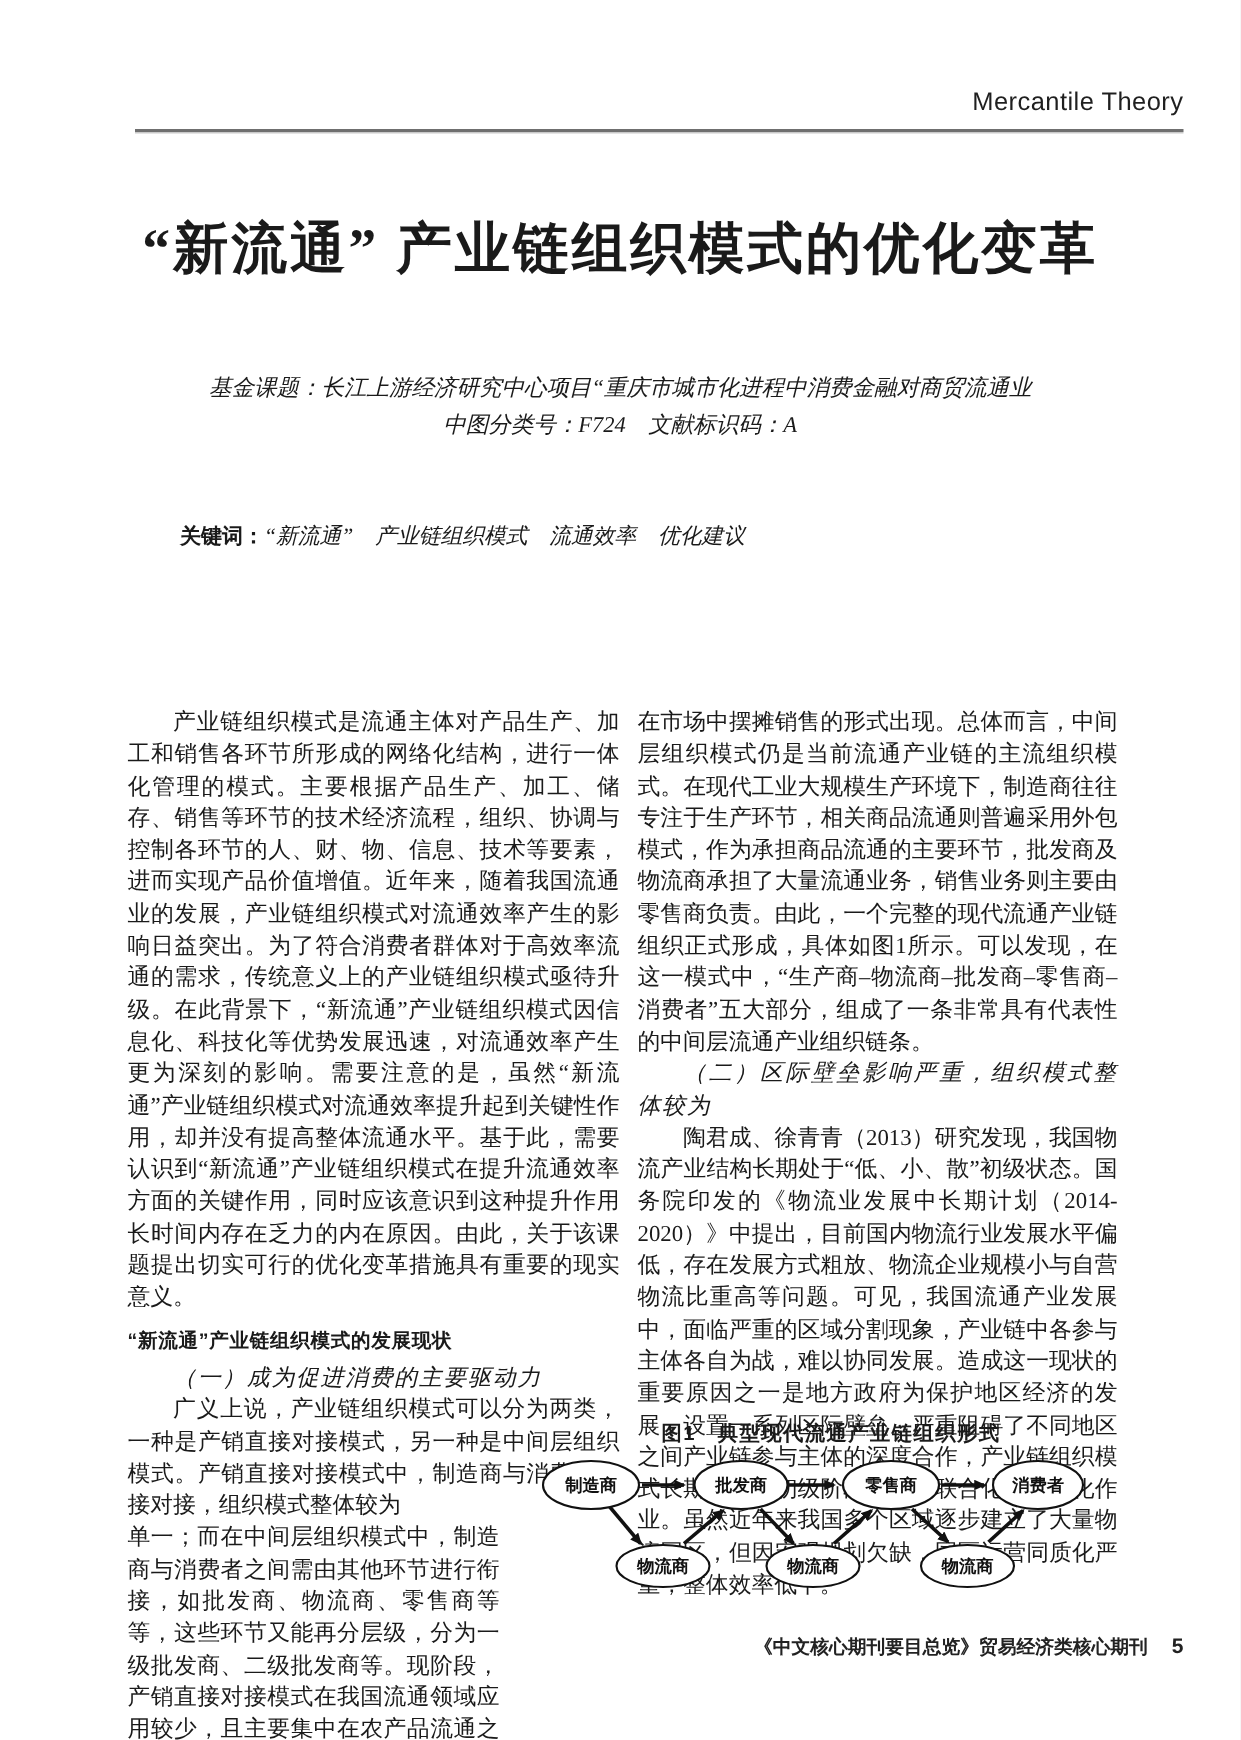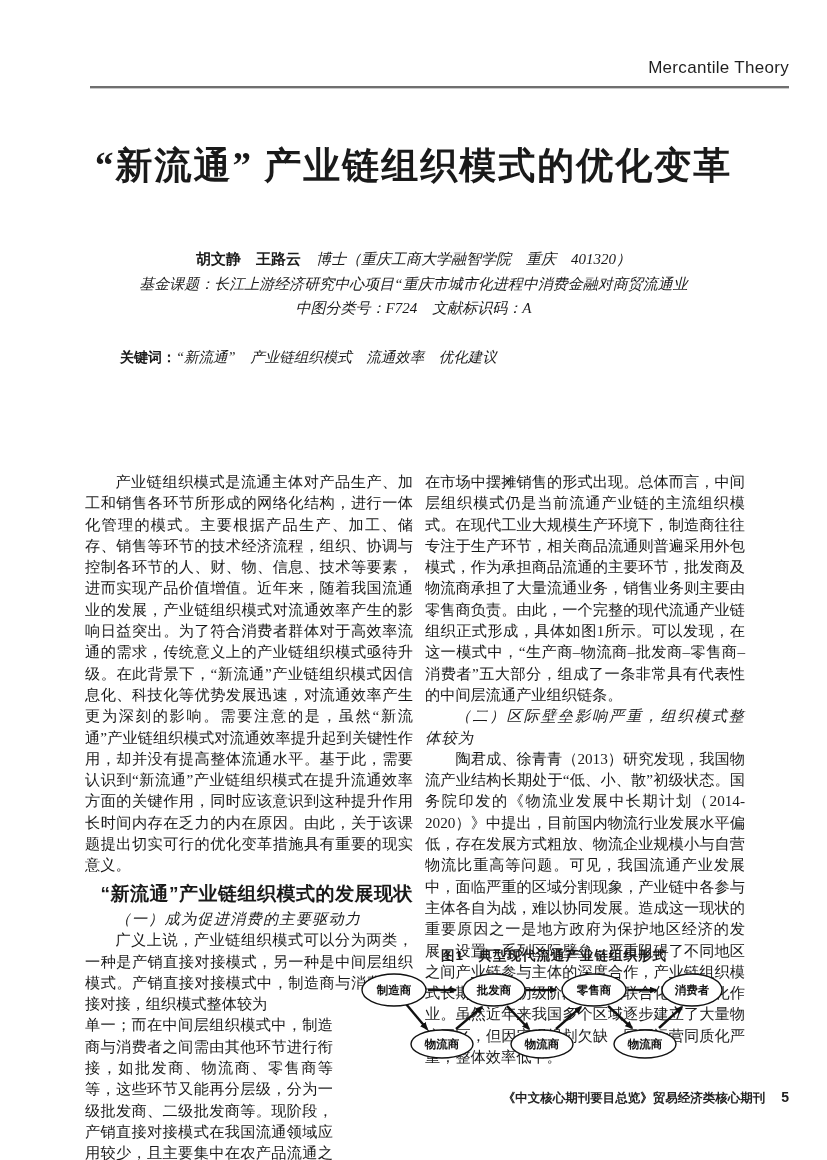--- a/index.html
+++ b/index.html
@@ -47,23 +47,23 @@
     font-weight:bold;font-style:normal;
     font-family:"Liberation Sans", sans-serif;font-size:14px;
   }
   
   .col{position:absolute;top:471px;font-size:15.2px;line-height:21.3px;text-align:justify;}
   .col-left{left:85px;width:328px;}
   .col-right{left:425px;width:320px;}
   .col p{margin:0;}
   .p-indent{text-indent:2em;}
   .section-heading{
-    margin:7px 0 4px 0;text-align:right;
+    margin:7px 0 4px 0;text-align:left;
     font-family:"Liberation Sans", sans-serif;
-    font-size:19px;font-weight:bold;letter-spacing:.5px;
+    font-size:13px;font-weight:bold;letter-spacing:.5px;
   }
   .subheading{font-style:italic;text-indent:2em;letter-spacing:1.2px;margin:1px 0;}
   .narrow{width:248px;}
   
   .figure{position:absolute;top:947px;left:352px;width:404px;}
   .fig-caption{
     text-align:center;
     font-family:"Liberation Sans", sans-serif;
     font-size:13.5px;font-weight:bold;letter-spacing:1px;
     margin-bottom:3px;
@@ -88,21 +88,20 @@
 <body>
 
 <div class="page">
 
   <div class="journal-label">Mercantile Theory</div>
   <div class="header-rule"></div>
 
   <h1 class="article-title">“新流通” 产业链组织模式的优化变革</h1>
 
   <div class="meta">
-    <div><span class="authors-bold">胡文静　王路云</span><span class="kai">　博士（重庆工商大学融智学院　重庆　401320）</span></div>
     <div class="kai">基金课题：长江上游经济研究中心项目“重庆市城市化进程中消费金融对商贸流通业</div>
     <div class="kai">中图分类号：F724　文献标识码：A</div>
   </div>
 
   <div class="abstract">
     <p><span class="ab-label">关键词：</span><span>“新流通”　产业链组织模式　流通效率　优化建议</span></p>
   </div>
 
   <div class="col col-left">
     <p class="p-indent">产业链组织模式是流通主体对产品生产、加工和销售各环节所形成的网络化结构，进行一体化管理的模式。主要根据产品生产、加工、储存、销售等环节的技术经济流程，组织、协调与控制各环节的人、财、物、信息、技术等要素，进而实现产品价值增值。近年来，随着我国流通业的发展，产业链组织模式对流通效率产生的影响日益突出。为了符合消费者群体对于高效率流通的需求，传统意义上的产业链组织模式亟待升级。在此背景下，“新流通”产业链组织模式因信息化、科技化等优势发展迅速，对流通效率产生更为深刻的影响。需要注意的是，虽然“新流通”产业链组织模式对流通效率提升起到关键性作用，却并没有提高整体流通水平。基于此，需要认识到“新流通”产业链组织模式在提升流通效率方面的关键作用，同时应该意识到这种提升作用长时间内存在乏力的内在原因。由此，关于该课题提出切实可行的优化变革措施具有重要的现实意义。</p>

